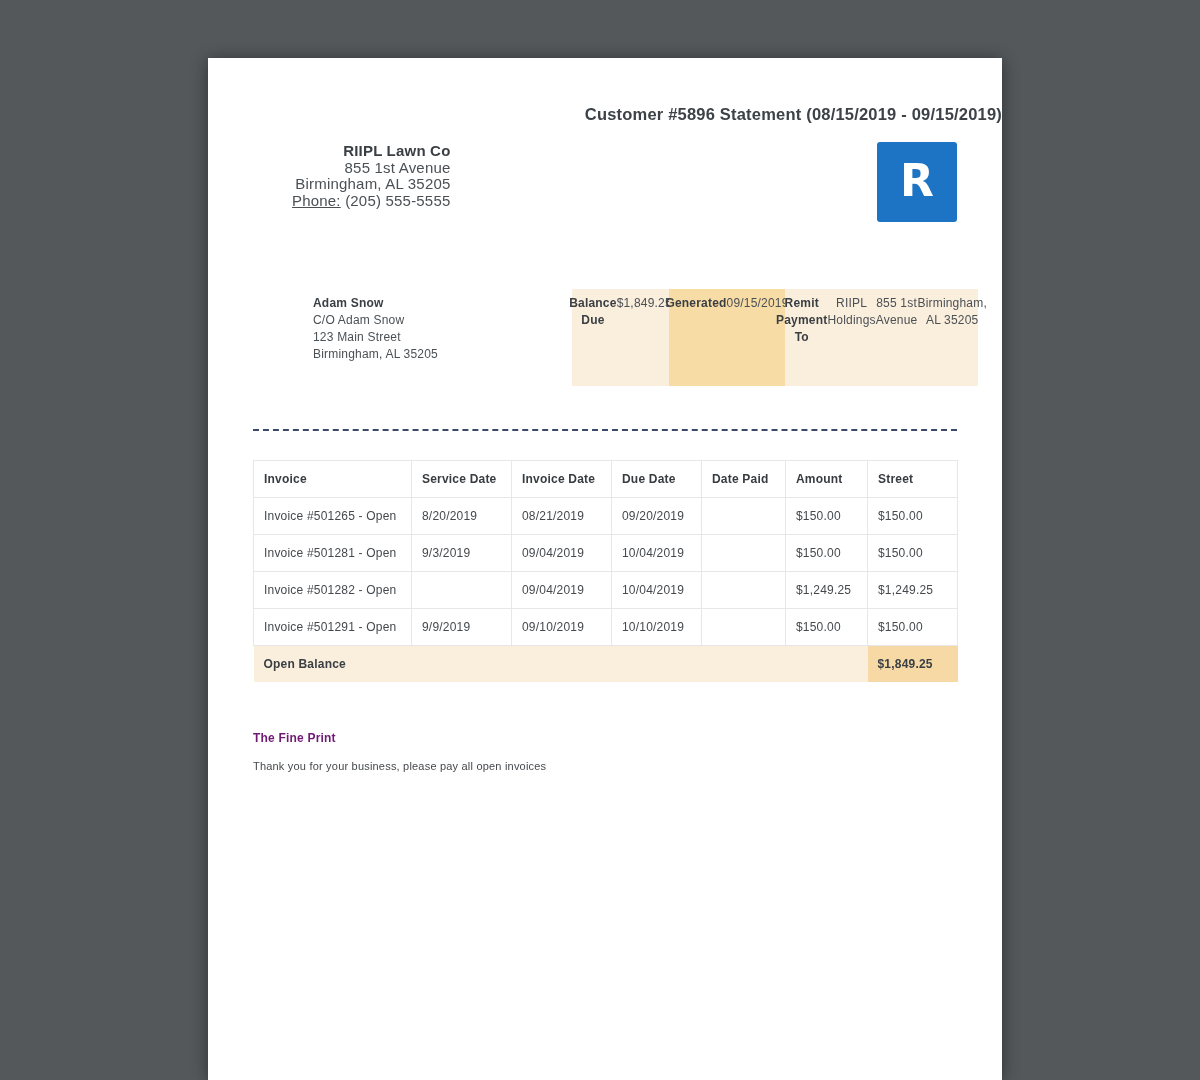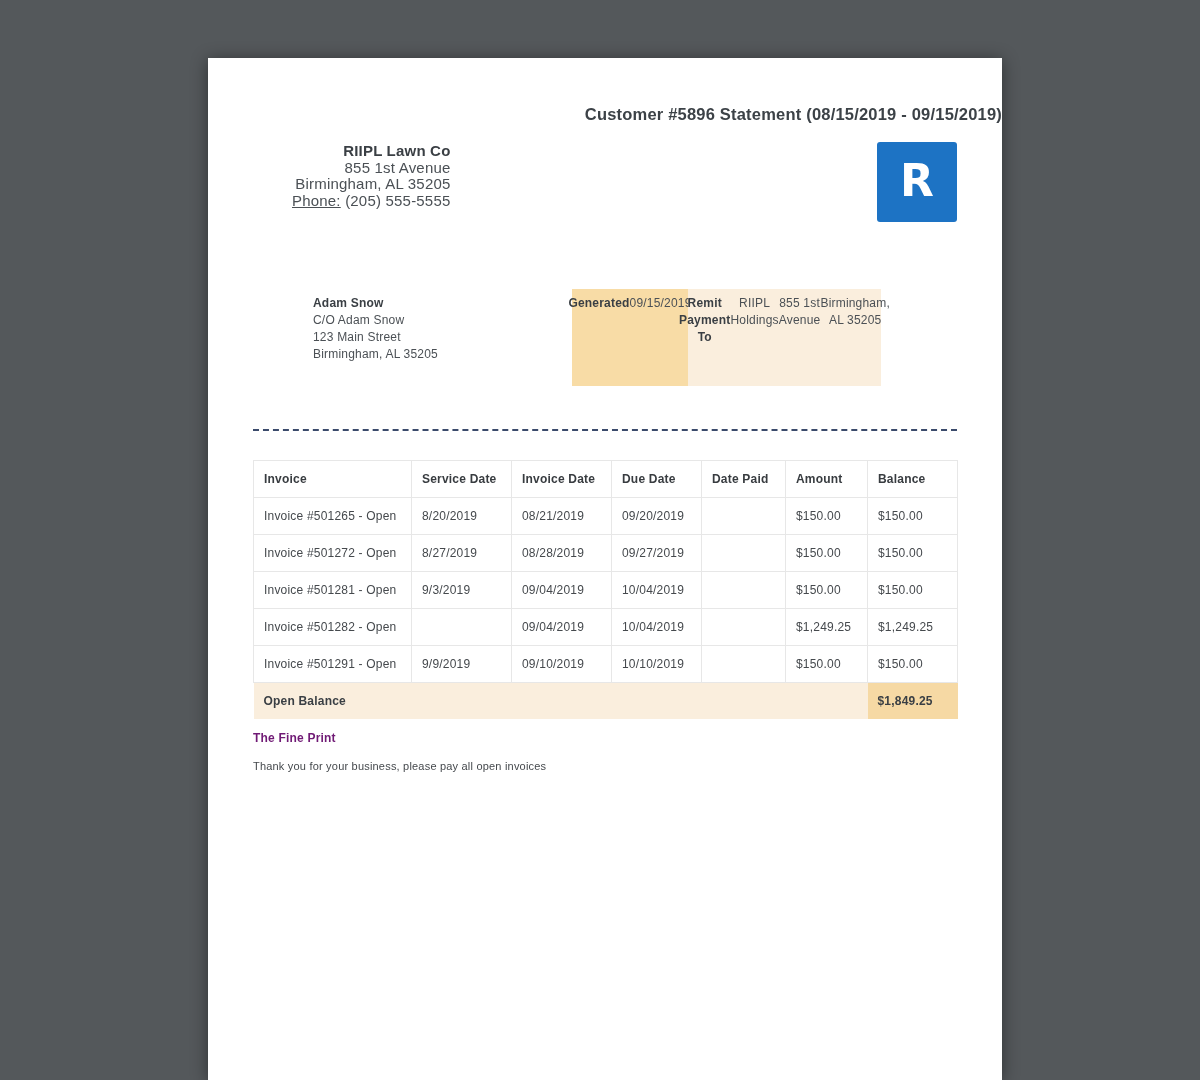--- a/index.html
+++ b/index.html
@@ -112,20 +112,24 @@
   </div>
 
   <div class="customer">
     <div class="name">Adam Snow</div>
     <div>C/O Adam Snow</div>
     <div>123 Main Street</div>
     <div>Birmingham, AL 35205</div>
   </div>
 
   <div class="summary">
+    <div class="cell cell-balance-due">
+      <div class="label">Balance Due</div>
+      <div>$1,849.25</div>
+    </div>
     <div class="cell cell-generated">
       <div class="label">Generated</div>
       <div>09/15/2019</div>
     </div>
     <div class="cell cell-remit">
       <div class="label">Remit Payment To</div>
       <div>RIIPL Holdings</div>
       <div>855 1st Avenue</div>
       <div>Birmingham, AL 35205</div>
     </div>
@@ -144,38 +148,29 @@
         <col style="width:90px">
     </colgroup>
     <thead>
       <tr>
         <th>Invoice</th>
         <th>Service Date</th>
         <th>Invoice Date</th>
         <th>Due Date</th>
         <th>Date Paid</th>
         <th>Amount</th>
-        <th>Balance</th>
+        <th>Street</th>
       </tr>
     </thead>
     <tbody>
         <tr>
           <td>Invoice #501265 - Open</td>
           <td>8/20/2019</td>
           <td>08/21/2019</td>
           <td>09/20/2019</td>
-          <td></td>
-          <td>$150.00</td>
-          <td>$150.00</td>
-        </tr>
-        <tr>
-          <td>Invoice #501272 - Open</td>
-          <td>8/27/2019</td>
-          <td>08/28/2019</td>
-          <td>09/27/2019</td>
           <td></td>
           <td>$150.00</td>
           <td>$150.00</td>
         </tr>
         <tr>
           <td>Invoice #501281 - Open</td>
           <td>9/3/2019</td>
           <td>09/04/2019</td>
           <td>10/04/2019</td>
           <td></td>

